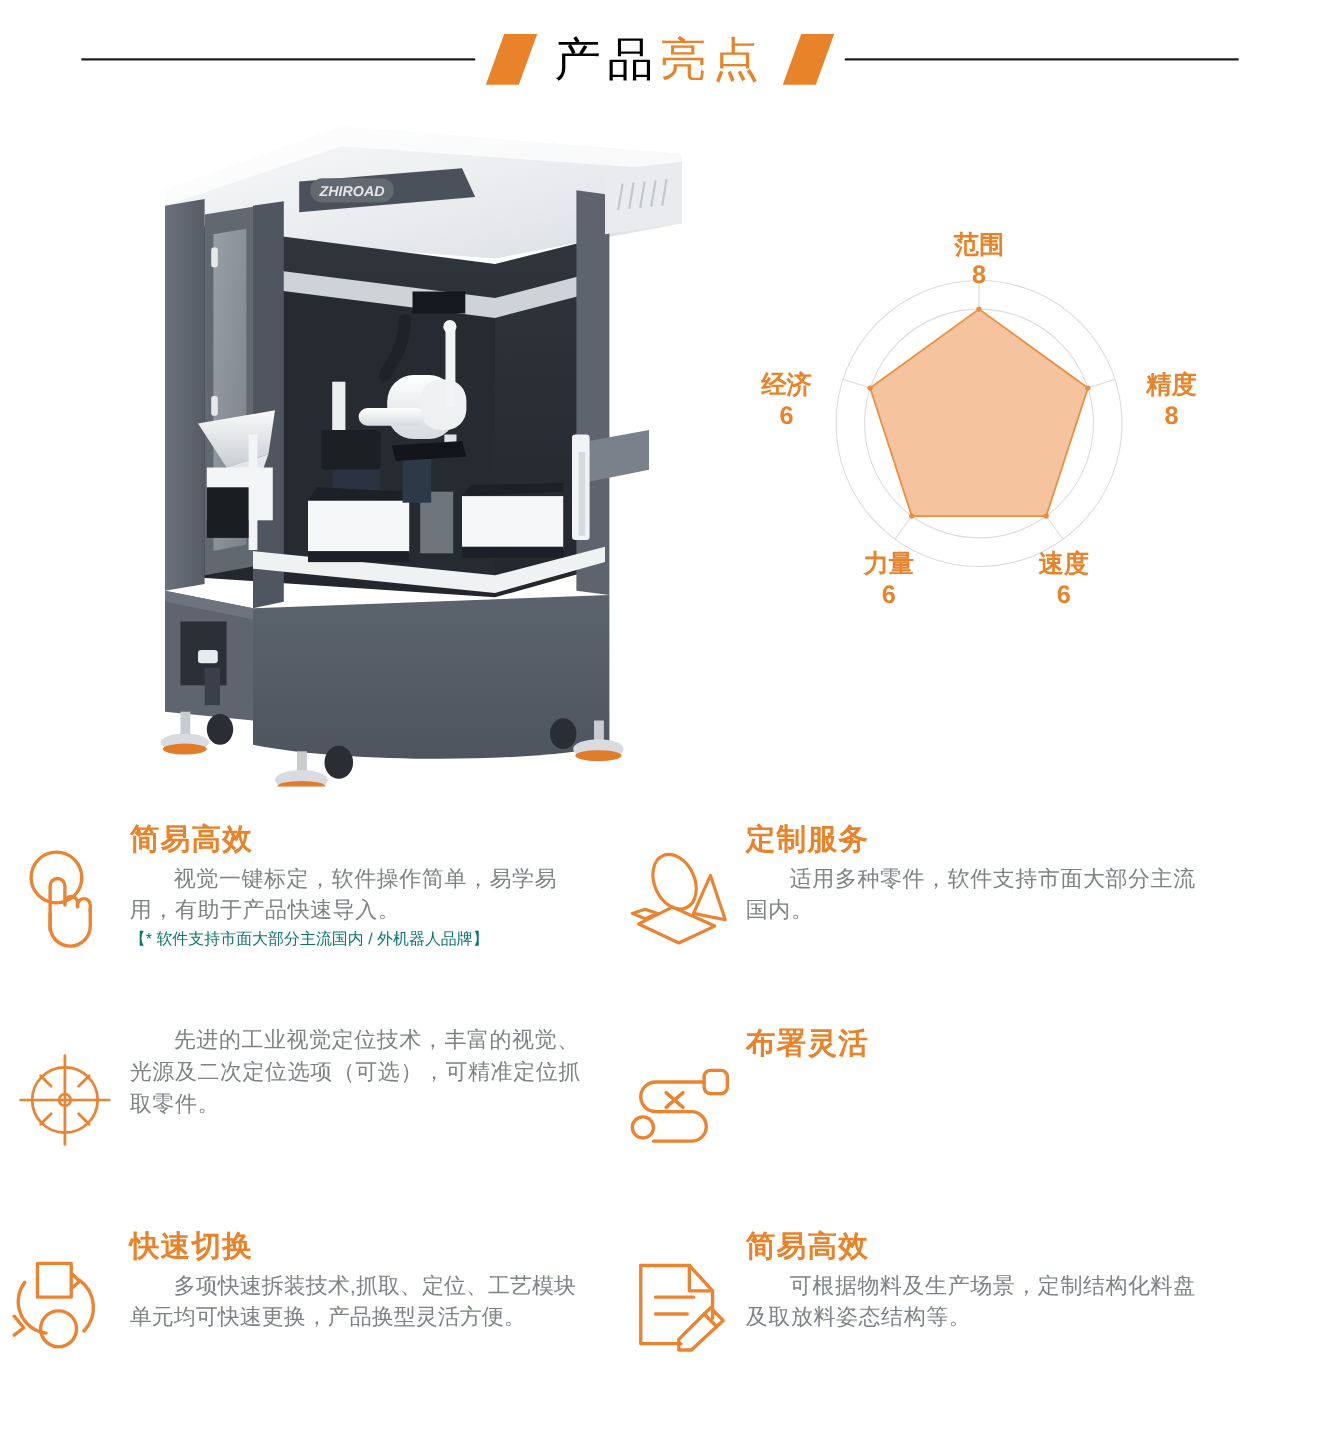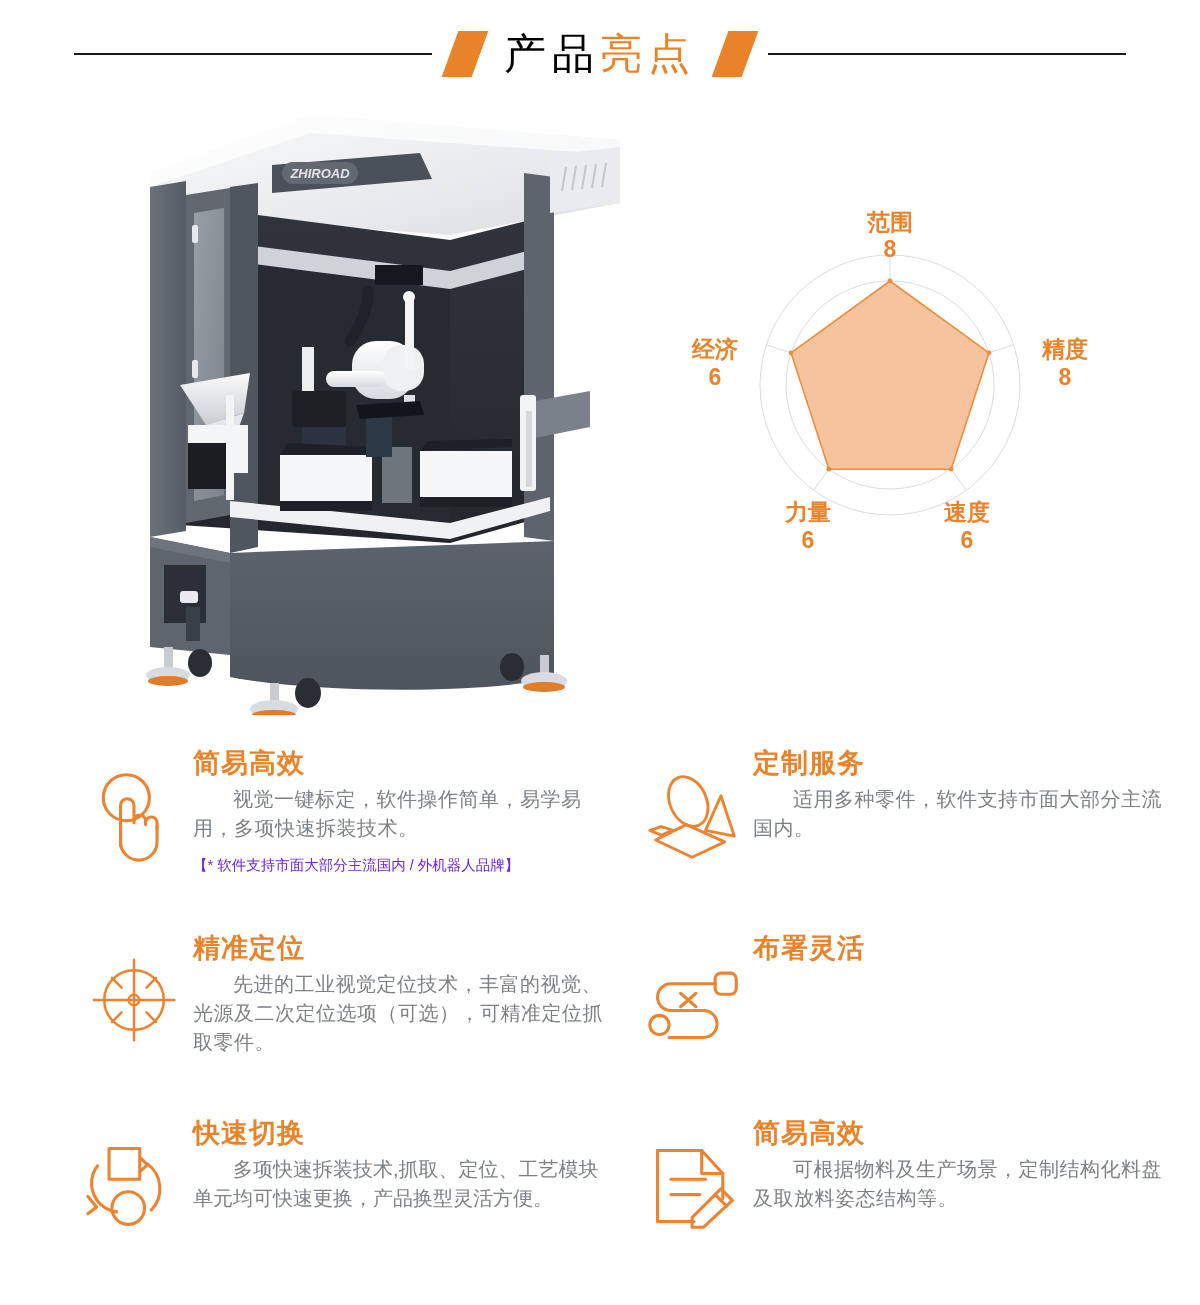--- a/index.html
+++ b/index.html
@@ -65,21 +65,20 @@
 
   
   .features {
     position: absolute;
     top: 745px; left: 0;
     width: 1200px;
     display: grid;
     grid-template-columns: 560px 560px;
     column-gap: 0px;
     row-gap: 0px;
-    padding-left: 75px;
   }
   .feature {
     display: flex;
     align-items: flex-start;
     height: 185px;
   }
   .f-icon {
     flex: 0 0 118px;
     height: 118px;
     display: flex;
@@ -99,24 +98,24 @@
   .f-desc {
     font-size: 20px;
     color: #7d8287;
     line-height: 1.45;
     letter-spacing: 0.5px;
     text-indent: 2em;
     max-width: 410px;
   }
   .f-note {
     font-size: 14.5px;
-    color: #6d28d9;
+    color: #0f766e;
     line-height: 1.4;
     letter-spacing: 0px;
-    margin-top: 12px;
+    margin-top: 1px;
     max-width: 430px;
   }
   .f-desc.tight { letter-spacing: 0px; }
 </style>
 </head>
 <body>
 
 <div class="page">
 
   <div class="header">
@@ -313,21 +312,21 @@
             <circle cx="42" cy="32" r="24"></circle>
             <path d="M36 82 L36 40 a7 7 0 0 1 14 0 L50 58"></path>
             <path d="M50 56 a6 6 0 0 1 12 0 L62 60"></path>
             <path d="M62 58 a6 6 0 0 1 12 0 L74 64"></path>
             <path d="M36 66 L36 78 a19 19 0 0 0 38 0 L74 62"></path>
           </g>
         </svg>
       </div>
       <div class="f-body">
         <div class="f-title">简易高效</div>
-        <div class="f-desc">视觉一键标定，软件操作简单，易学易用，多项快速拆装技术。</div>
+        <div class="f-desc">视觉一键标定，软件操作简单，易学易用，有助于产品快速导入。</div>
         <div class="f-note">【* 软件支持市面大部分主流国内 / 外机器人品牌】</div>
       </div>
     </div>
 
     <div class="feature">
       <div class="f-icon">
         <svg viewBox="0 0 100 100" width="96" height="96">
           <g fill="none" stroke="#ec8330" stroke-width="3" stroke-linejoin="round">
             <ellipse cx="44" cy="36" rx="19" ry="27" transform="rotate(-24 44 36)"></ellipse>
             <polygon points="78,30 92,72 62,66"></polygon>
@@ -351,21 +350,20 @@
             <line x1="50" y1="8" x2="50" y2="92"></line>
             <line x1="8" y1="50" x2="92" y2="50"></line>
             <line x1="27" y1="27" x2="37" y2="37"></line>
             <line x1="73" y1="27" x2="63" y2="37"></line>
             <line x1="27" y1="73" x2="37" y2="63"></line>
             <line x1="73" y1="73" x2="63" y2="63"></line>
           </g>
         </svg>
       </div>
       <div class="f-body">
-        <div class="f-title">精准定位</div>
         <div class="f-desc">先进的工业视觉定位技术，丰富的视觉、光源及二次定位选项（可选），可精准定位抓取零件。</div>
       </div>
     </div>
 
     <div class="feature">
       <div class="f-icon">
         <svg viewBox="0 0 100 100" width="96" height="96">
           <g fill="none" stroke="#ec8330" stroke-width="3.2" stroke-linecap="round" stroke-linejoin="round">
             <rect x="72" y="22" width="22" height="22" rx="6"></rect>
             <circle cx="14" cy="76" r="10"></circle>

